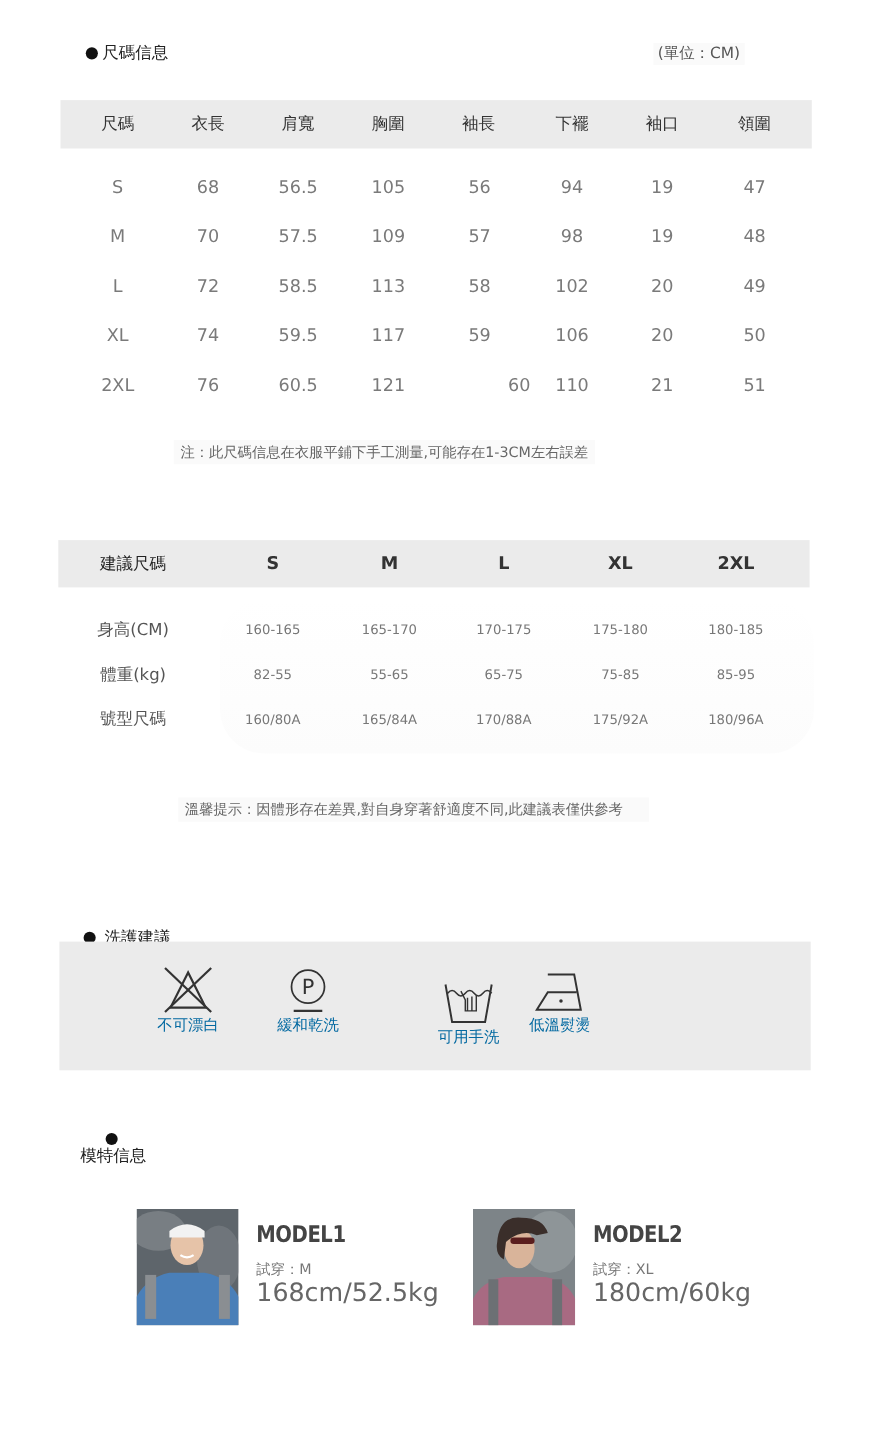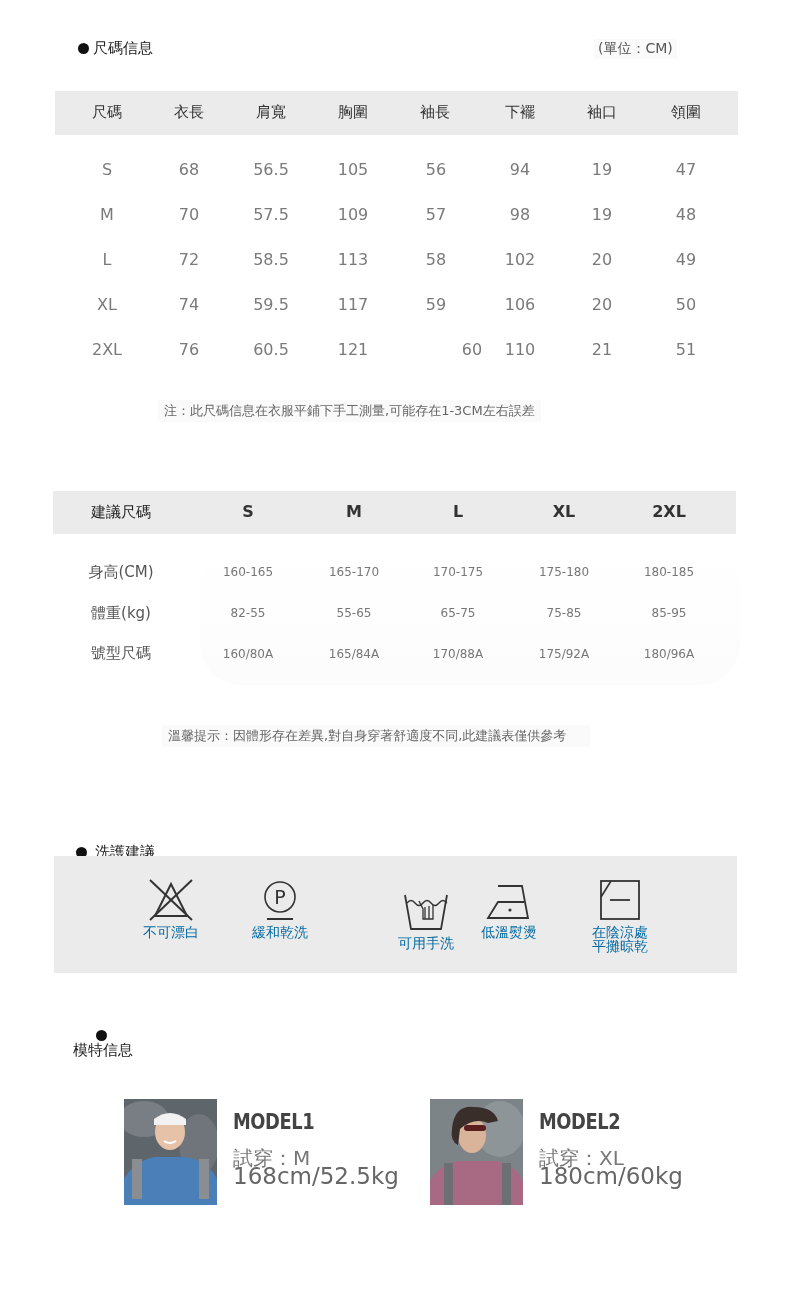--- a/index.html
+++ b/index.html
@@ -27,21 +27,21 @@
   .rec-val { font-size: 12px; color: #777; }
   .rec-body-bg { background: linear-gradient(#fff, #fcfcfc); border-radius: 40px; }
 
   .care-box { background: #ebebeb; }
   .care-item { position: absolute; display: flex; flex-direction: column; align-items: center; transform: translateX(-50%); }
   .care-icon { width: 50px; height: 44px; }
   .care-label { font-size: 14px; color: #0369a1; margin-top: 3px; line-height: 14px; text-align: center; white-space: pre-line; }
 
   .model-photo { position: absolute; width: 93px; height: 106px; overflow: hidden; }
   .model-name { font-size: 21px; font-weight: bold; color: #444; font-family: "DejaVu Sans", sans-serif; letter-spacing: -0.5px; transform: scaleX(0.85); transform-origin: left; }
-  .model-fit { font-size: 20px; color: #777; }
+  .model-fit { font-size: 13px; color: #777; }
   .model-stats { font-size: 23px; color: #666; }
 </style>
 </head>
 <body>
 
 <div class="abs section-title" style="left:78px; top:39px;">
   <span class="dot"></span>
   <span>尺碼信息</span>
 </div>
 <div class="abs unit" style="left:594px; top:39px;">(單位：CM)</div>
@@ -192,29 +192,20 @@
   </div>
 
   <div class="care-item" style="left:455px; top:22px;">
     <svg class="care-icon" viewBox="0 0 50 44">
       <path d="M14,8 H38 L44,40 H4 L14,24 H40" fill="none" stroke="#333" stroke-width="1.8"></path>
       <circle cx="26" cy="32" r="1.6" fill="#333"></circle>
     </svg>
     <span class="care-label">低溫熨燙</span>
   </div>
 
-  <div class="care-item" style="left:566px; top:22px;">
-    <svg class="care-icon" viewBox="0 0 50 44">
-      <rect x="6" y="3" width="38" height="38" fill="none" stroke="#333" stroke-width="1.8"></rect>
-      <line x1="6" y1="19" x2="16" y2="3" stroke="#333" stroke-width="1.6"></line>
-      <line x1="15" y1="22" x2="35" y2="22" stroke="#333" stroke-width="1.8"></line>
-    </svg>
-    <span class="care-label">在陰涼處
-平攤晾乾</span>
-  </div>
 </div>
 
 <div class="abs section-title" style="left:73px; top:1030px;flex-direction:column;">
   <span class="dot"></span>
   <span>模特信息</span>
 </div>
 
 <div class="model-photo" style="left:124px; top:1099px;">
   <svg width="93" height="106" viewBox="0 0 93 106">
     <rect width="93" height="106" fill="#5e656b"></rect>

